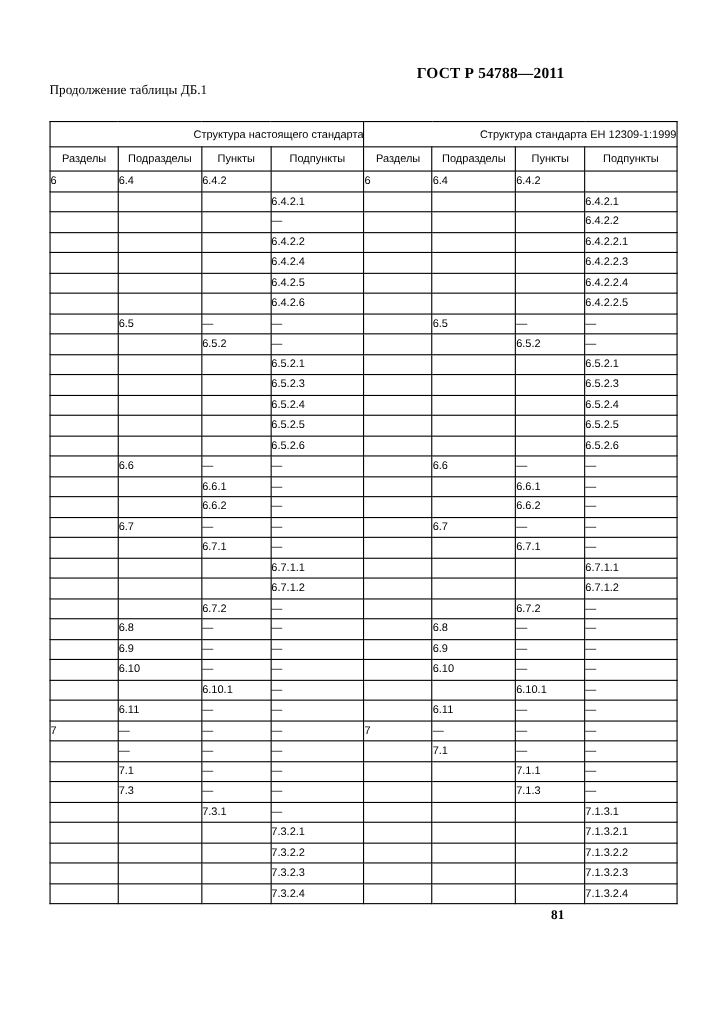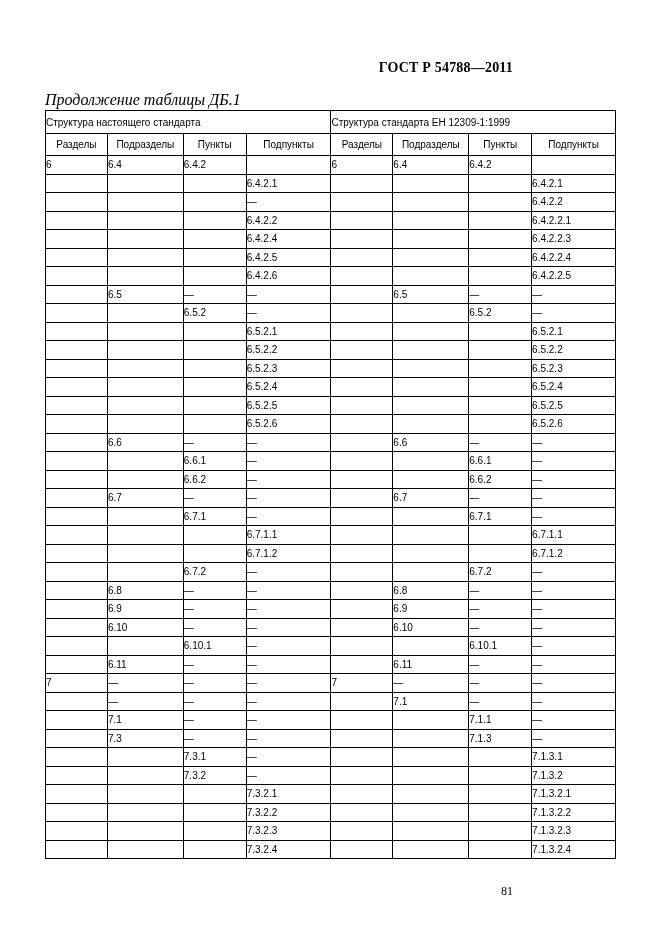--- a/index.html
+++ b/index.html
@@ -25,41 +25,40 @@
     right: 45px;
     top: 60px;
     font-family: "Liberation Serif", serif;
     font-weight: bold;
     font-size: 14px;
     letter-spacing: 0.2px;
   }
   .table-caption {
     position: absolute;
     left: 45px;
-    top: 91px;
+    top: 74px;
     font-family: "Liberation Serif", serif;
-    font-style: italic;
-    font-size: 16px;
+    font-size: 12px;
   }
   table.main {
     position: absolute;
     left: 45px;
     top: 110px;
     width: 571px;
     border-collapse: collapse;
     font-family: "Liberation Sans", sans-serif;
     font-size: 10px;
   }
   table.main td, table.main th {
     border: 1px solid #000000;
     padding: 0;
     vertical-align: middle;
   }
   .grp-head {
-    text-align: left;
+    text-align: right;
     font-weight: normal;
     font-size: 10px;
     height: 22px;
     font-family: "Liberation Sans", sans-serif;
   }
   .col-head {
     text-align: center;
     font-weight: normal;
     font-size: 10px;
     height: 21px;
@@ -69,23 +68,24 @@
     height: 17.5px;
     font-size: 10px;
     font-family: "Liberation Sans", sans-serif;
     padding-left: 6px;
     white-space: nowrap;
   }
   .nb { border-top: none !important; }
   .page-number {
     position: absolute;
     right: 45px;
-    top: 884px;
+    top: 824px;
     font-family: "Liberation Serif", serif;
     font-size: 12px;
+    font-weight: bold;
   }
   col.c1 { width: 62px; }
   col.c2 { width: 76px; }
   col.c3 { width: 63px; }
   col.c4 { width: 85px; }
   col.c5 { width: 62px; }
   col.c6 { width: 76px; }
   col.c7 { width: 63px; }
   col.c8 { width: 84px; }
 </style>
@@ -223,30 +223,20 @@
           <td class="cell">6.5.2.1</td>
           <td class="cell nb"></td>
           <td class="cell nb"></td>
           <td class="cell nb"></td>
           <td class="cell">6.5.2.1</td>
         </tr>
         <tr>
           <td class="cell nb"></td>
           <td class="cell nb"></td>
           <td class="cell nb"></td>
-          <td class="cell">6.5.2.2</td>
-          <td class="cell nb"></td>
-          <td class="cell nb"></td>
-          <td class="cell nb"></td>
-          <td class="cell">6.5.2.2</td>
-        </tr>
-        <tr>
-          <td class="cell nb"></td>
-          <td class="cell nb"></td>
-          <td class="cell nb"></td>
           <td class="cell">6.5.2.3</td>
           <td class="cell nb"></td>
           <td class="cell nb"></td>
           <td class="cell nb"></td>
           <td class="cell">6.5.2.3</td>
         </tr>
         <tr>
           <td class="cell nb"></td>
           <td class="cell nb"></td>
           <td class="cell nb"></td>
@@ -448,30 +438,20 @@
         </tr>
         <tr>
           <td class="cell nb"></td>
           <td class="cell nb"></td>
           <td class="cell">7.3.1</td>
           <td class="cell">—</td>
           <td class="cell nb"></td>
           <td class="cell nb"></td>
           <td class="cell nb"></td>
           <td class="cell">7.1.3.1</td>
-        </tr>
-        <tr>
-          <td class="cell nb"></td>
-          <td class="cell nb"></td>
-          <td class="cell">7.3.2</td>
-          <td class="cell">—</td>
-          <td class="cell nb"></td>
-          <td class="cell nb"></td>
-          <td class="cell nb"></td>
-          <td class="cell">7.1.3.2</td>
         </tr>
         <tr>
           <td class="cell nb"></td>
           <td class="cell nb"></td>
           <td class="cell nb"></td>
           <td class="cell">7.3.2.1</td>
           <td class="cell nb"></td>
           <td class="cell nb"></td>
           <td class="cell nb"></td>
           <td class="cell">7.1.3.2.1</td>

